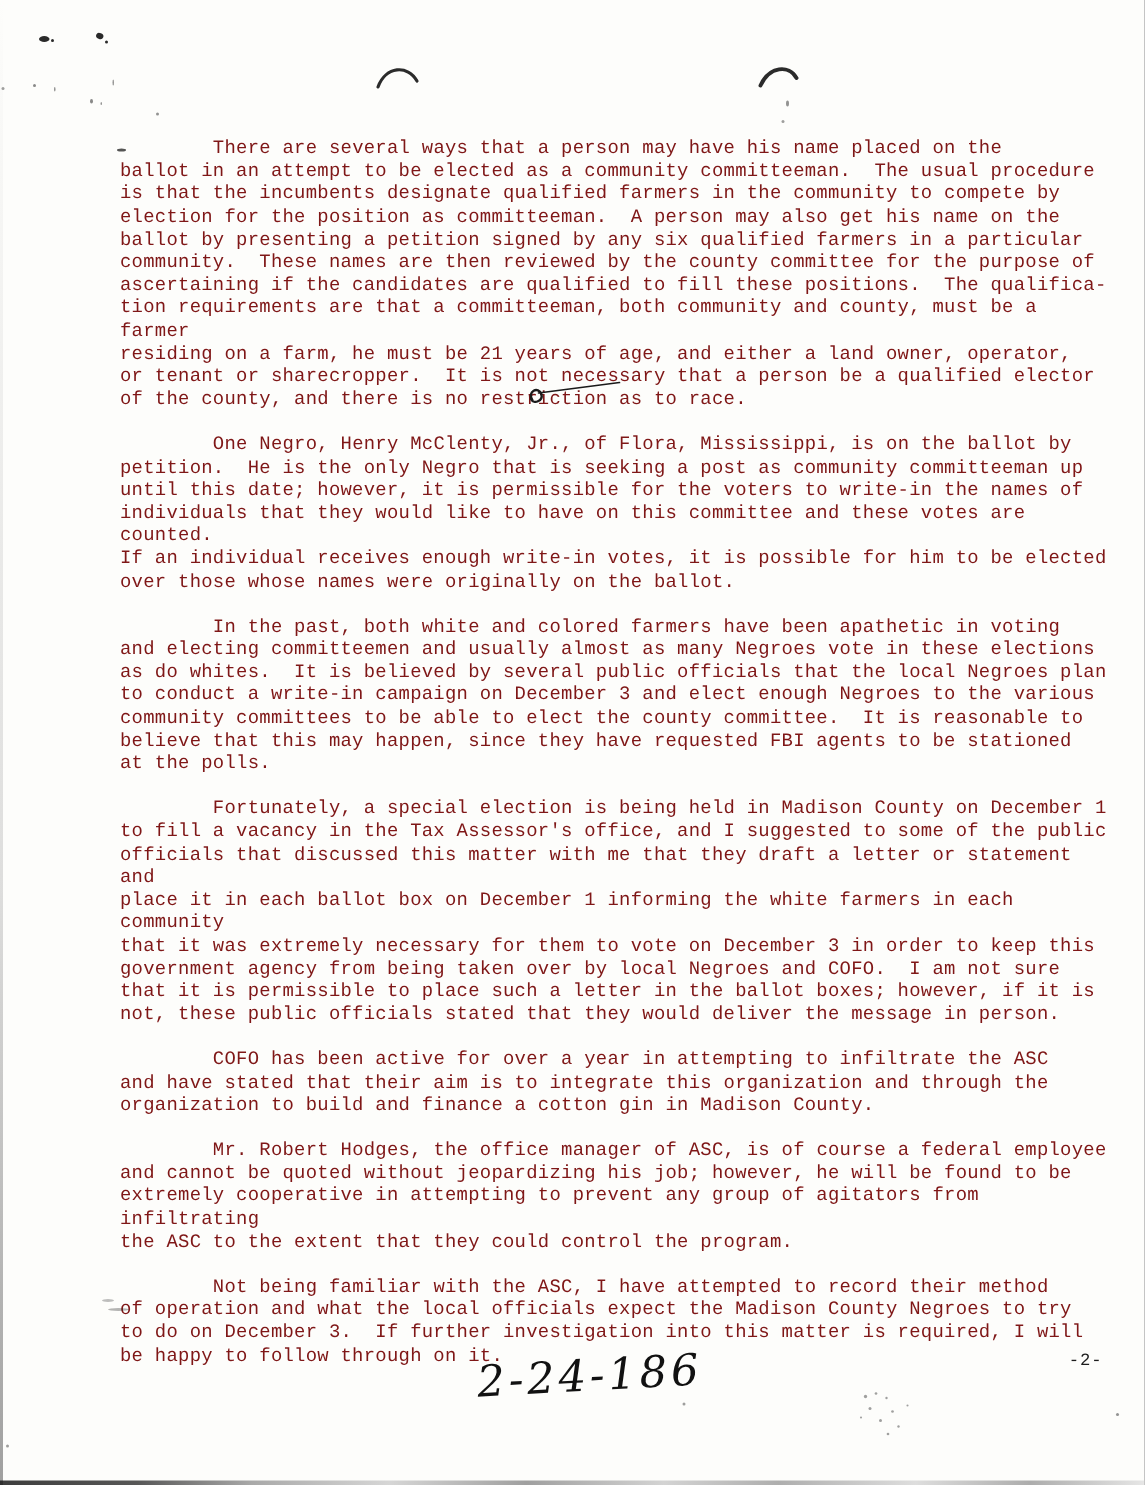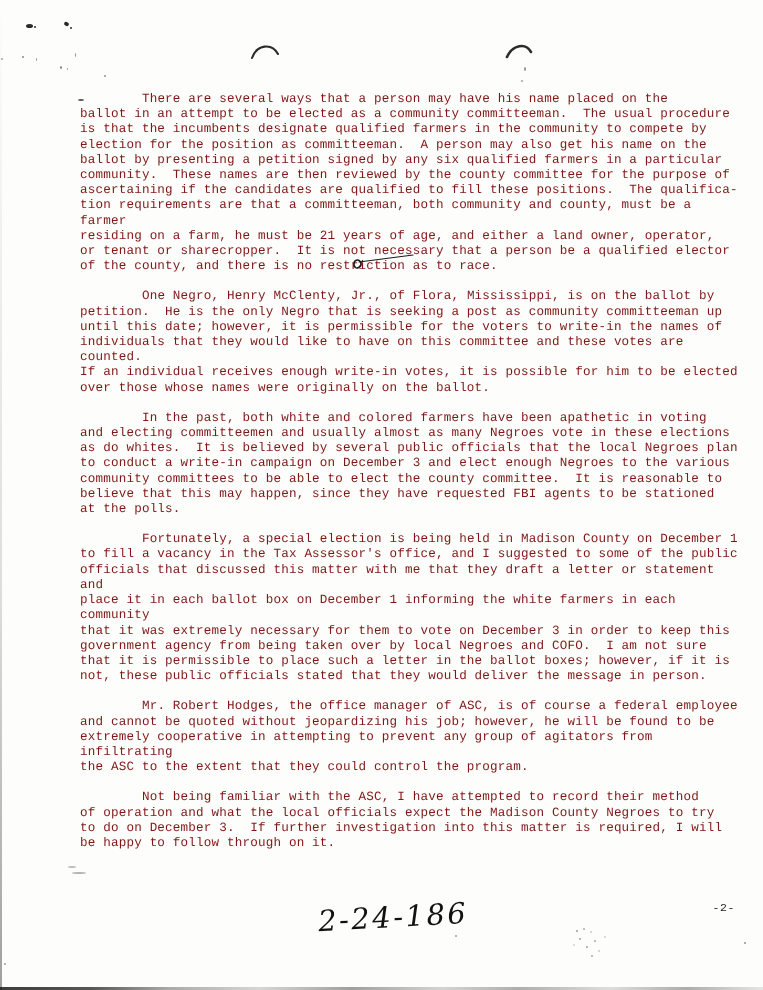--- a/index.html
+++ b/index.html
@@ -167,20 +167,23 @@
 believe that this may happen, since they have requested FBI agents to be stationed
 at the polls.</p>
     <p class="para">        Fortunately, a special election is being held in Madison County on December 1
 to fill a vacancy in the Tax Assessor's office, and I suggested to some of the public
 officials that discussed this matter with me that they draft a letter or statement and
 place it in each ballot box on December 1 informing the white farmers in each community
 that it was extremely necessary for them to vote on December 3 in order to keep this
 government agency from being taken over by local Negroes and COFO.  I am not sure
 that it is permissible to place such a letter in the ballot boxes; however, if it is
 not, these public officials stated that they would deliver the message in person.</p>
+    <p class="para">        COFO has been active for over a year in attempting to infiltrate the ASC
+and have stated that their aim is to integrate this organization and through the
+organization to build and finance a cotton gin in Madison County.</p>
     <p class="para">        Mr. Robert Hodges, the office manager of ASC, is of course a federal employee
 and cannot be quoted without jeopardizing his job; however, he will be found to be
 extremely cooperative in attempting to prevent any group of agitators from infiltrating
 the ASC to the extent that they could control the program.</p>
     <p class="para">        Not being familiar with the ASC, I have attempted to record their method
 of operation and what the local officials expect the Madison County Negroes to try
 to do on December 3.  If further investigation into this matter is required, I will
 be happy to follow through on it.</p>
   </div>
 

